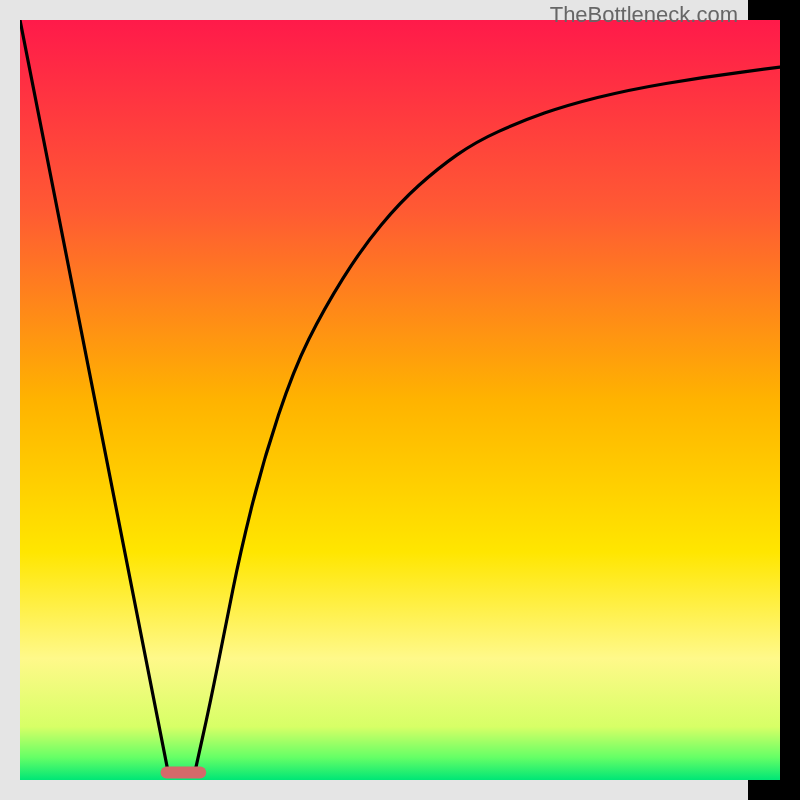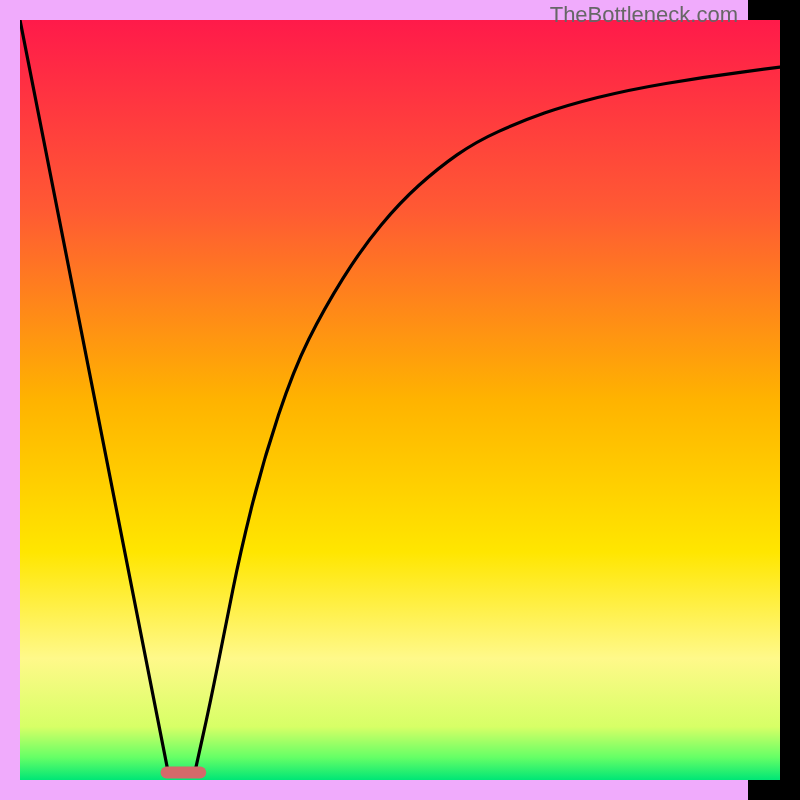--- a/index.html
+++ b/index.html
@@ -8,21 +8,21 @@
     width: 800px;
     height: 800px;
     overflow: hidden;
     background: #000;
     font-family: Arial, Helvetica, sans-serif;
   }
   .frame {
     position: relative;
     width: 748px;
     height: 800px;
-    background: #f0abfc;
+    background: #e5e5e5;
   }
   .plot-area {
     position: absolute;
     left: 20px;
     top: 20px;
     width: 760px;
     height: 760px;
     overflow: hidden;
   }
   .watermark {

